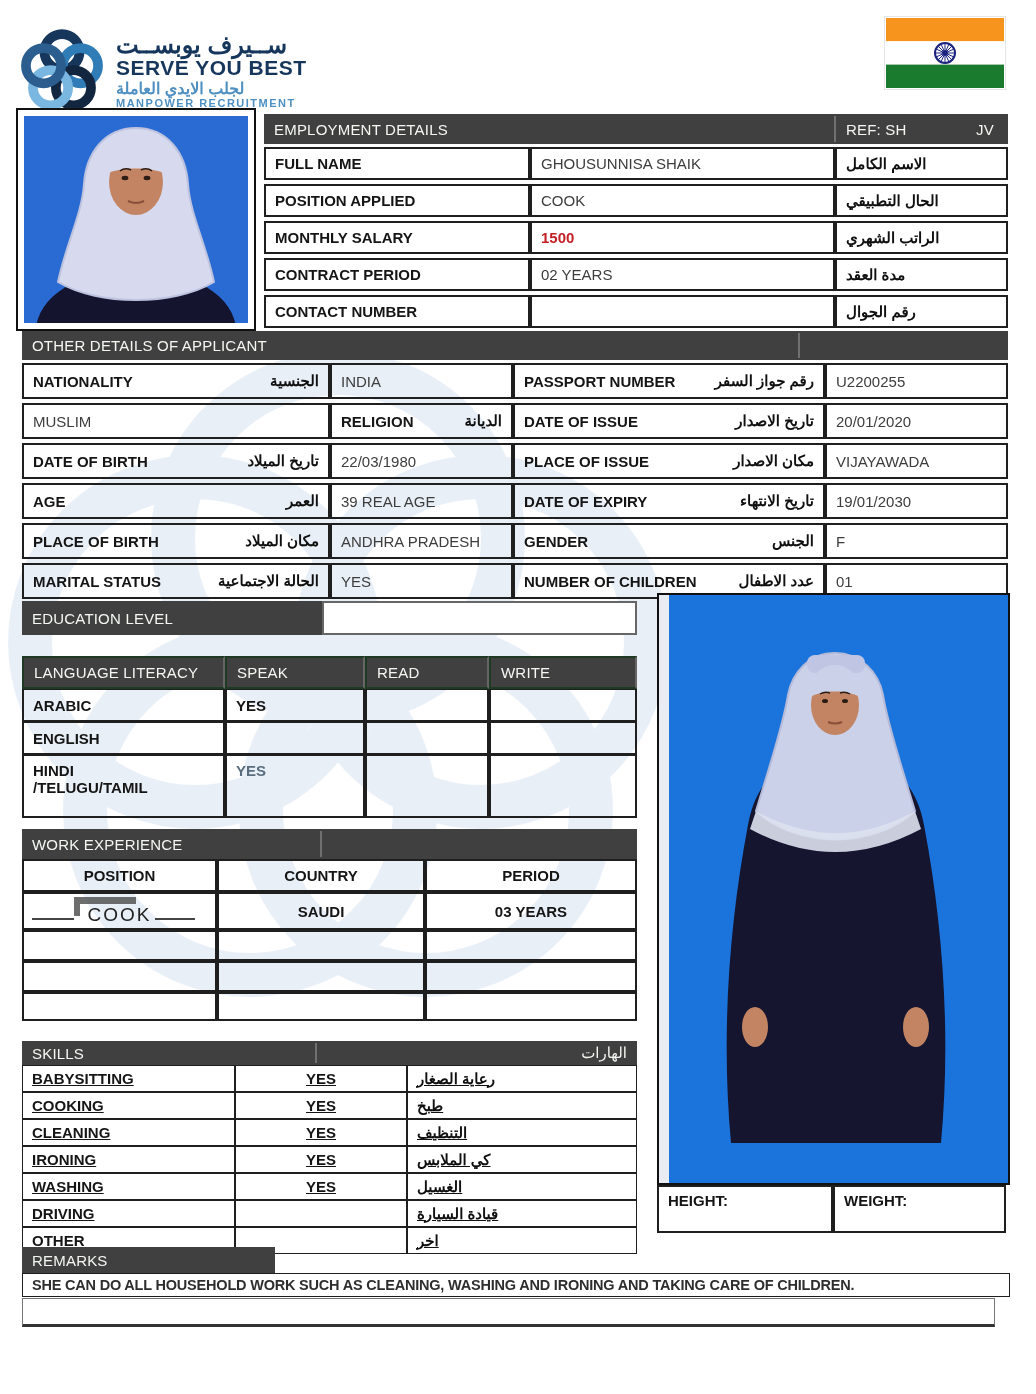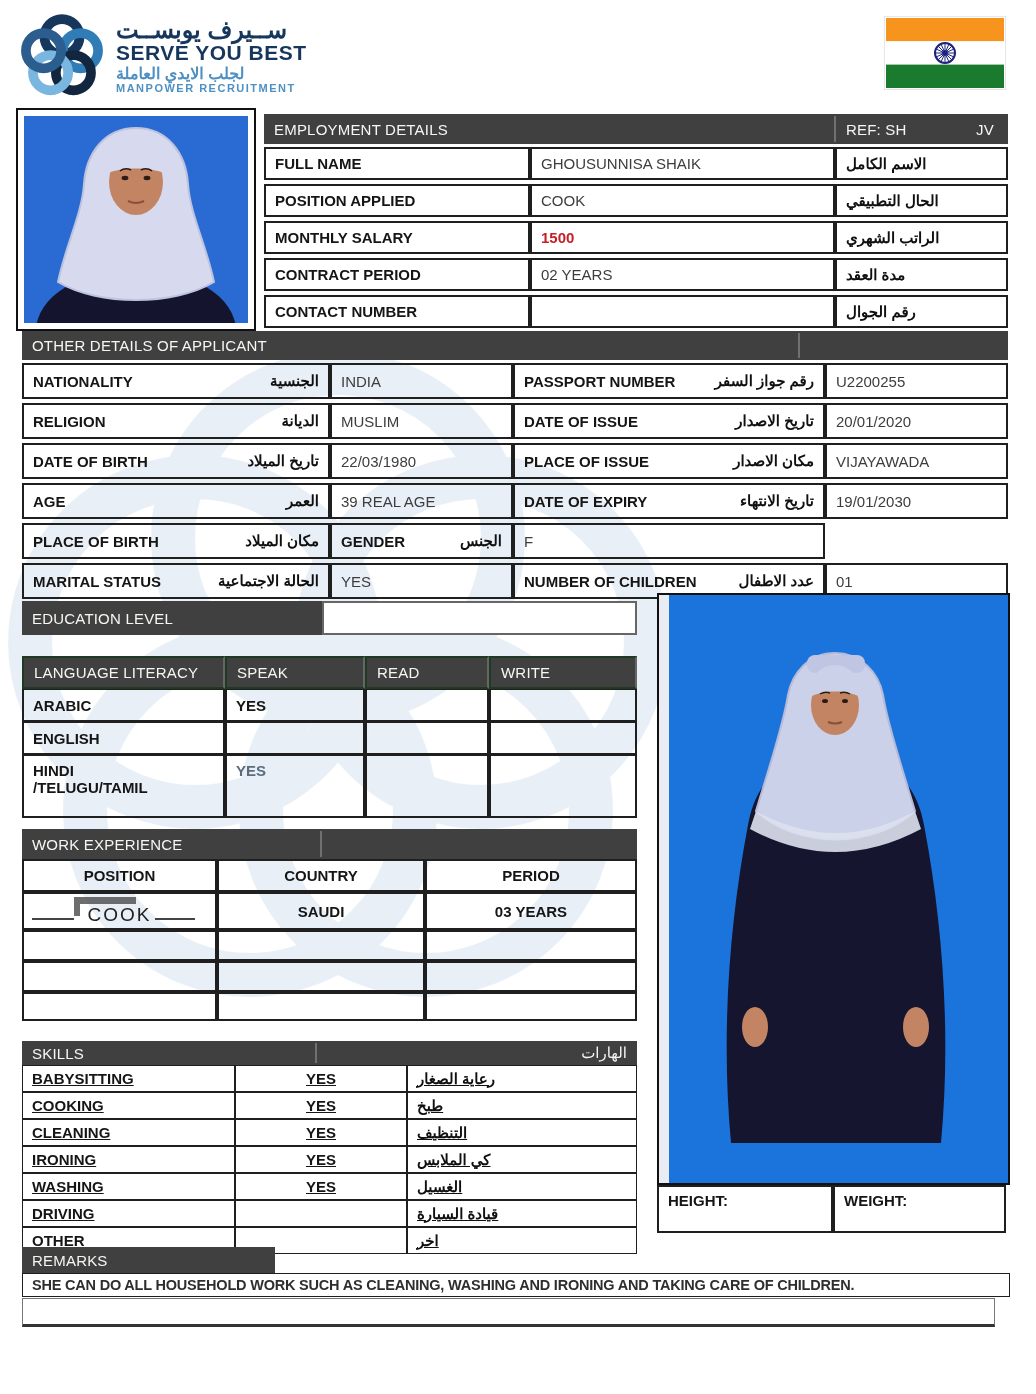--- a/index.html
+++ b/index.html
@@ -49,21 +49,21 @@
   <svg class="abs" style="left:8px;top:338px;opacity:.15;" width="660" height="700" viewBox="0 0 660 700">
     <g fill="none" stroke="#6f9ccc" stroke-width="44">
       <circle cx="330" cy="200" r="165"></circle>
       <circle cx="473" cy="304" r="165"></circle>
       <circle cx="418" cy="472" r="165"></circle>
       <circle cx="242" cy="472" r="165"></circle>
       <circle cx="187" cy="304" r="165"></circle>
     </g>
   </svg>
 
-  <div class="abs z1" style="left:18px;top:12px;display:flex;gap:10px;align-items:center;">
+  <div class="abs z1" style="left:18px;top:27px;display:flex;gap:10px;align-items:center;">
     <svg width="88" height="88" viewBox="0 0 100 100">
       <g fill="none" stroke-width="11">
         <circle cx="50" cy="28" r="20" stroke="#16365c"></circle>
         <circle cx="71" cy="44" r="20" stroke="#2f7cb6"></circle>
         <circle cx="63" cy="69" r="20" stroke="#12263f"></circle>
         <circle cx="37" cy="69" r="20" stroke="#79b6e0"></circle>
         <circle cx="29" cy="44" r="20" stroke="#2b5e8e"></circle>
       </g>
     </svg>
     <div style="line-height:1.05;">
@@ -157,25 +157,25 @@
           <span class="arr">الجنسية</span>
         </div>
       <div class="cell val">INDIA</div>
       <div class="cell duo">
           <span class="en">PASSPORT NUMBER</span>
           <span class="arr">رقم جواز السفر</span>
         </div>
       <div class="cell val">U2200255</div>
     </div>
     <div class="orow">
+      <div class="cell val">MUSLIM</div>
       <div class="cell duo">
           <span class="en">RELIGION</span>
           <span class="arr">الديانة</span>
         </div>
-      <div class="cell val">MUSLIM</div>
       <div class="cell duo">
           <span class="en">DATE OF ISSUE</span>
           <span class="arr">تاريخ الاصدار</span>
         </div>
       <div class="cell val">20/01/2020</div>
     </div>
     <div class="orow">
       <div class="cell duo">
           <span class="en">DATE OF BIRTH</span>
           <span class="arr">تاريخ الميلاد</span>
@@ -197,20 +197,21 @@
           <span class="en">DATE OF EXPIRY</span>
           <span class="arr">تاريخ الانتهاء</span>
         </div>
       <div class="cell val">19/01/2030</div>
     </div>
     <div class="orow">
       <div class="cell duo">
           <span class="en">PLACE OF BIRTH</span>
           <span class="arr">مكان الميلاد</span>
         </div>
+      <div class="cell val">ANDHRA PRADESH</div>
       <div class="cell duo">
           <span class="en">GENDER</span>
           <span class="arr">الجنس</span>
         </div>
       <div class="cell val">F</div>
     </div>
     <div class="orow">
       <div class="cell duo">
           <span class="en">MARITAL STATUS</span>
           <span class="arr">الحالة الاجتماعية</span>

